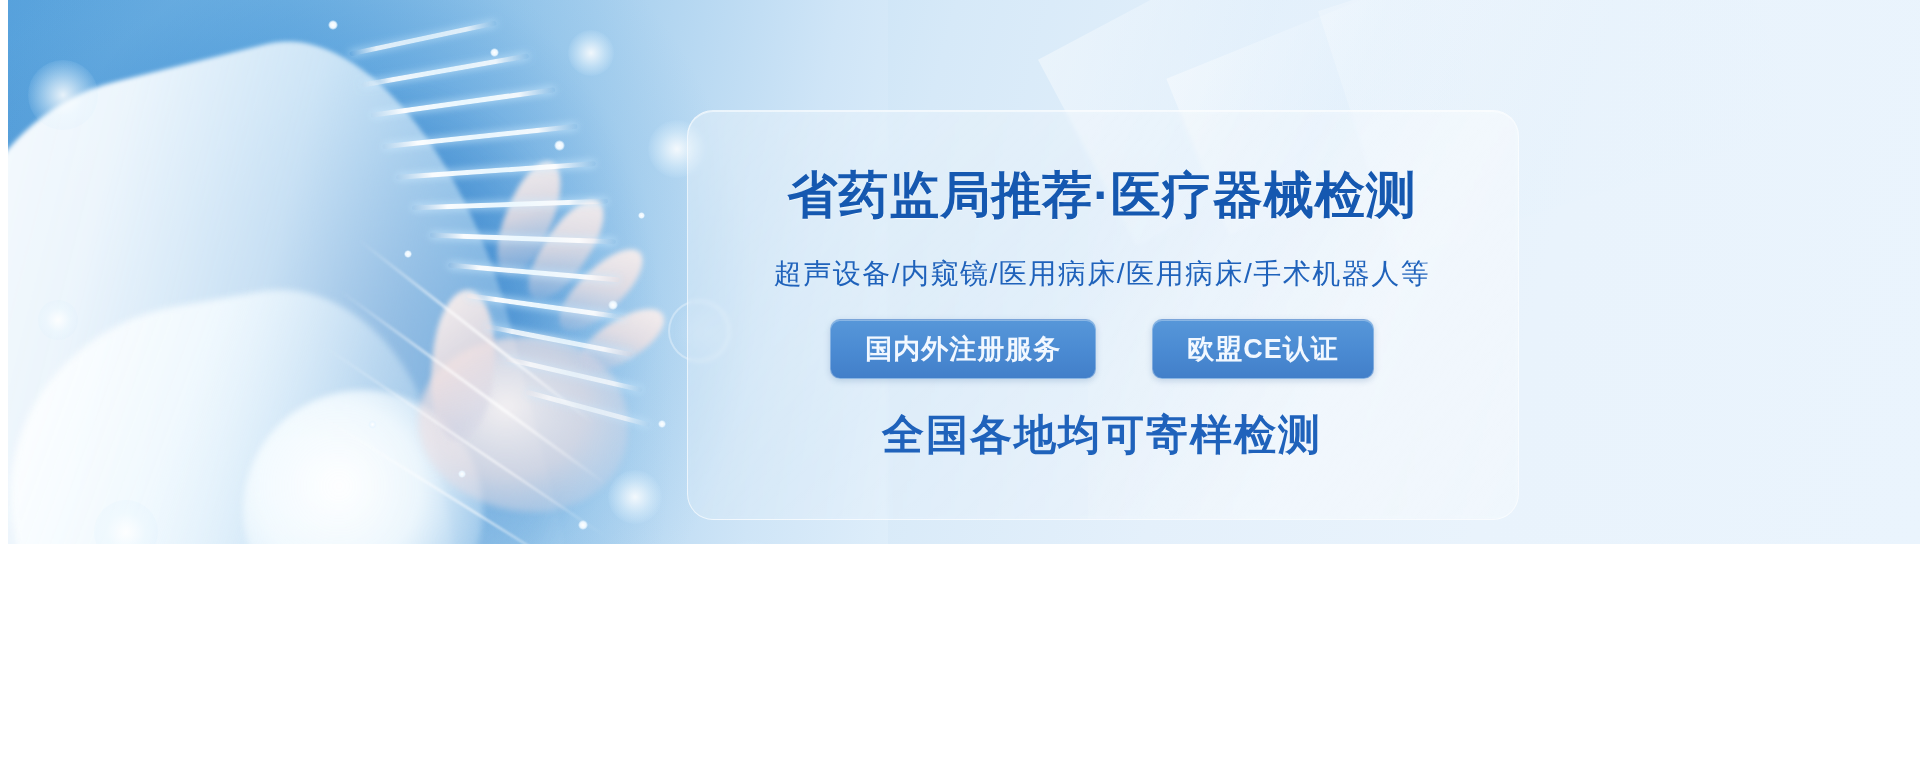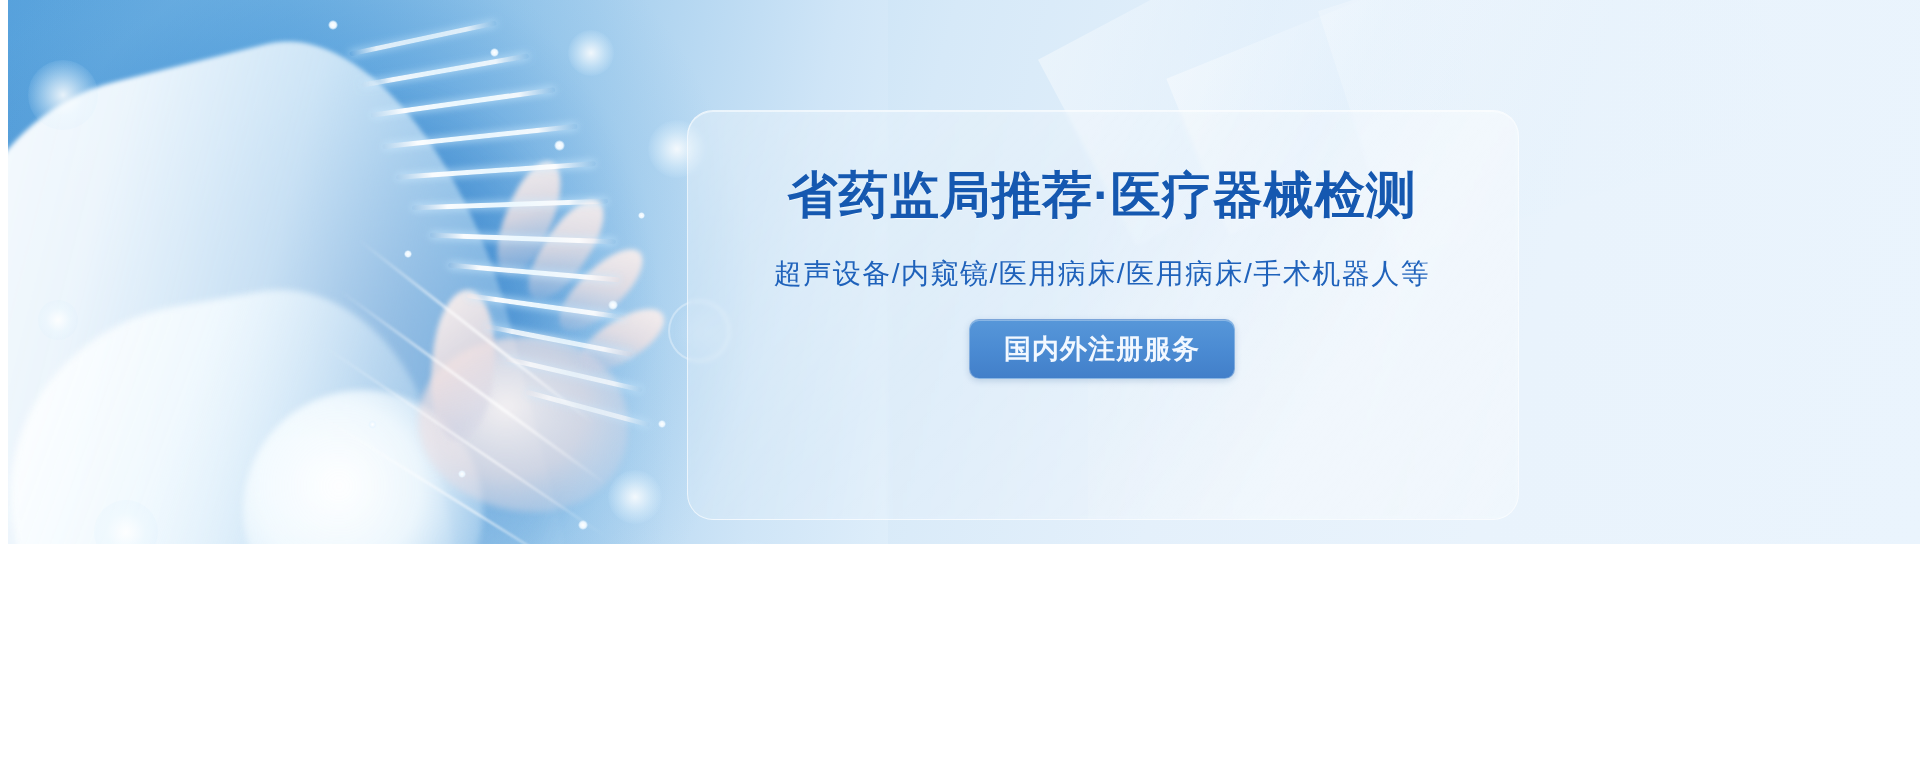--- a/index.html
+++ b/index.html
@@ -235,16 +235,18 @@
 
   <div class="card">
     <div class="card-sheen"></div>
   </div>
 
   <div class="content">
     <div class="title">省药监局推荐·医疗器械检测</div>
     <div class="subtitle">超声设备/内窥镜/医用病床/医用病床/手术机器人等</div>
     <div class="btn-row">
       <div class="btn">国内外注册服务</div>
+      <div class="btn">欧盟CE认证</div>
     </div>
+    <div class="tagline">全国各地均可寄样检测</div>
   </div>
 
 </div>
 
 </body></html>

